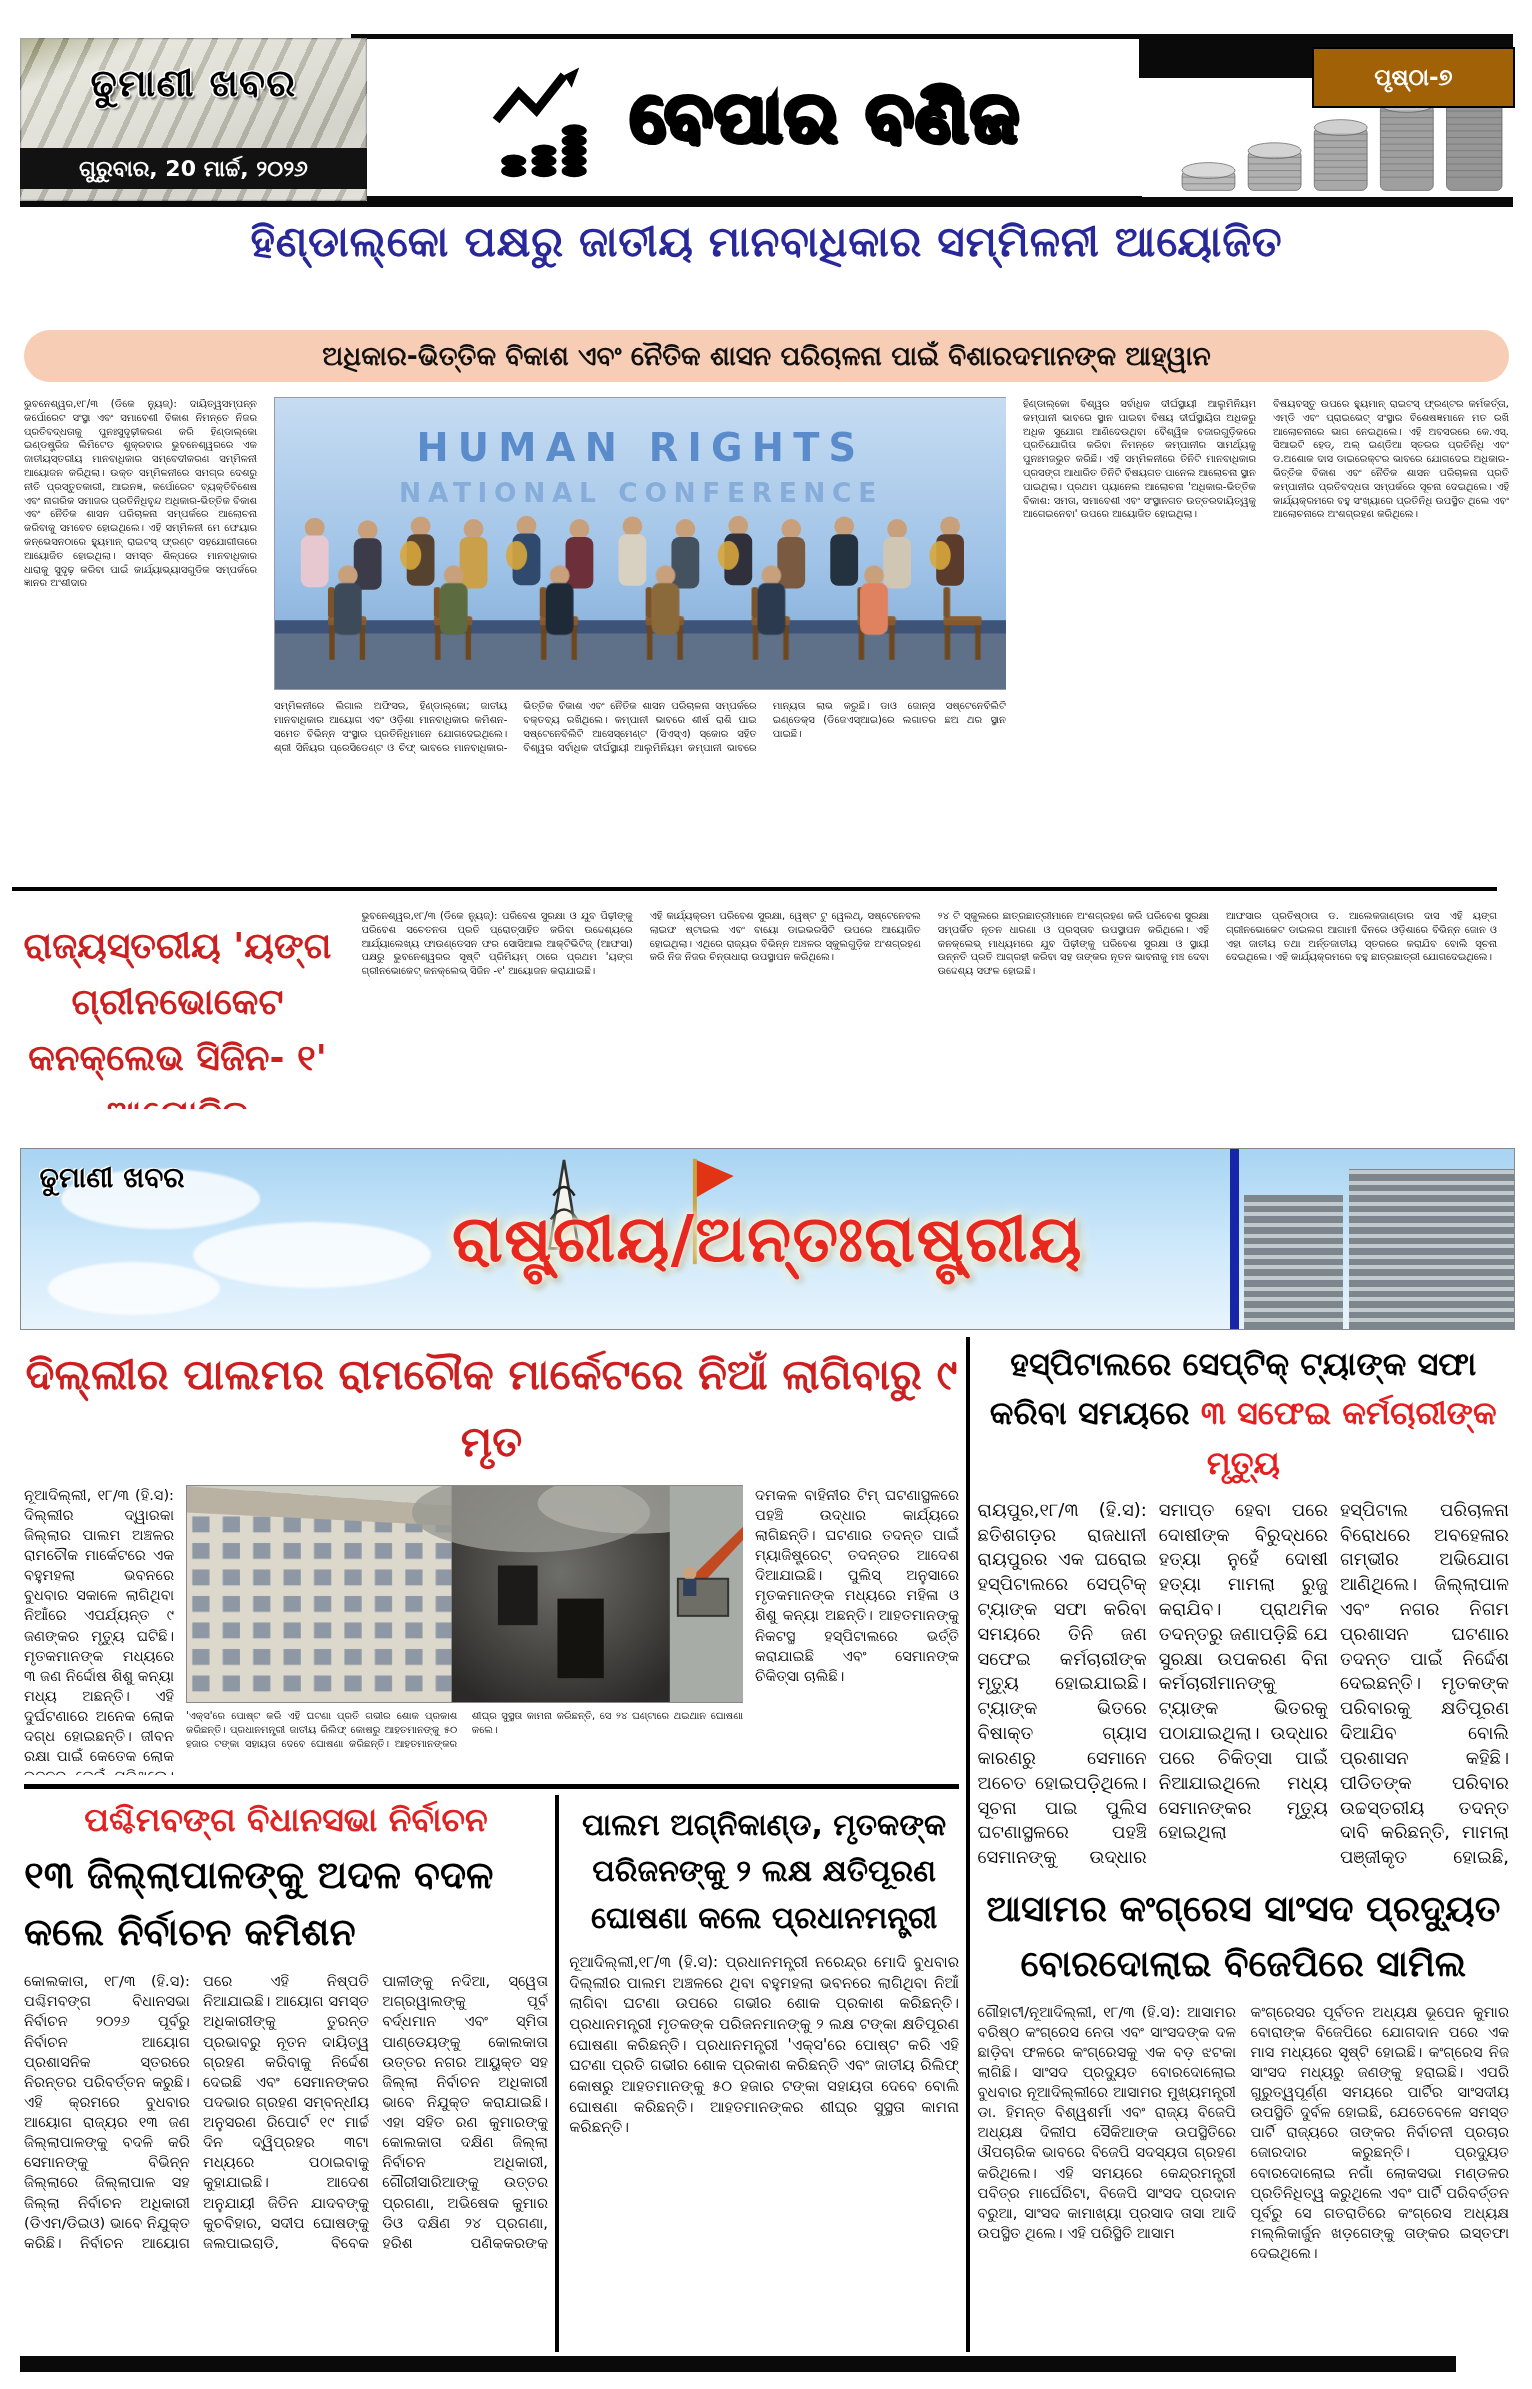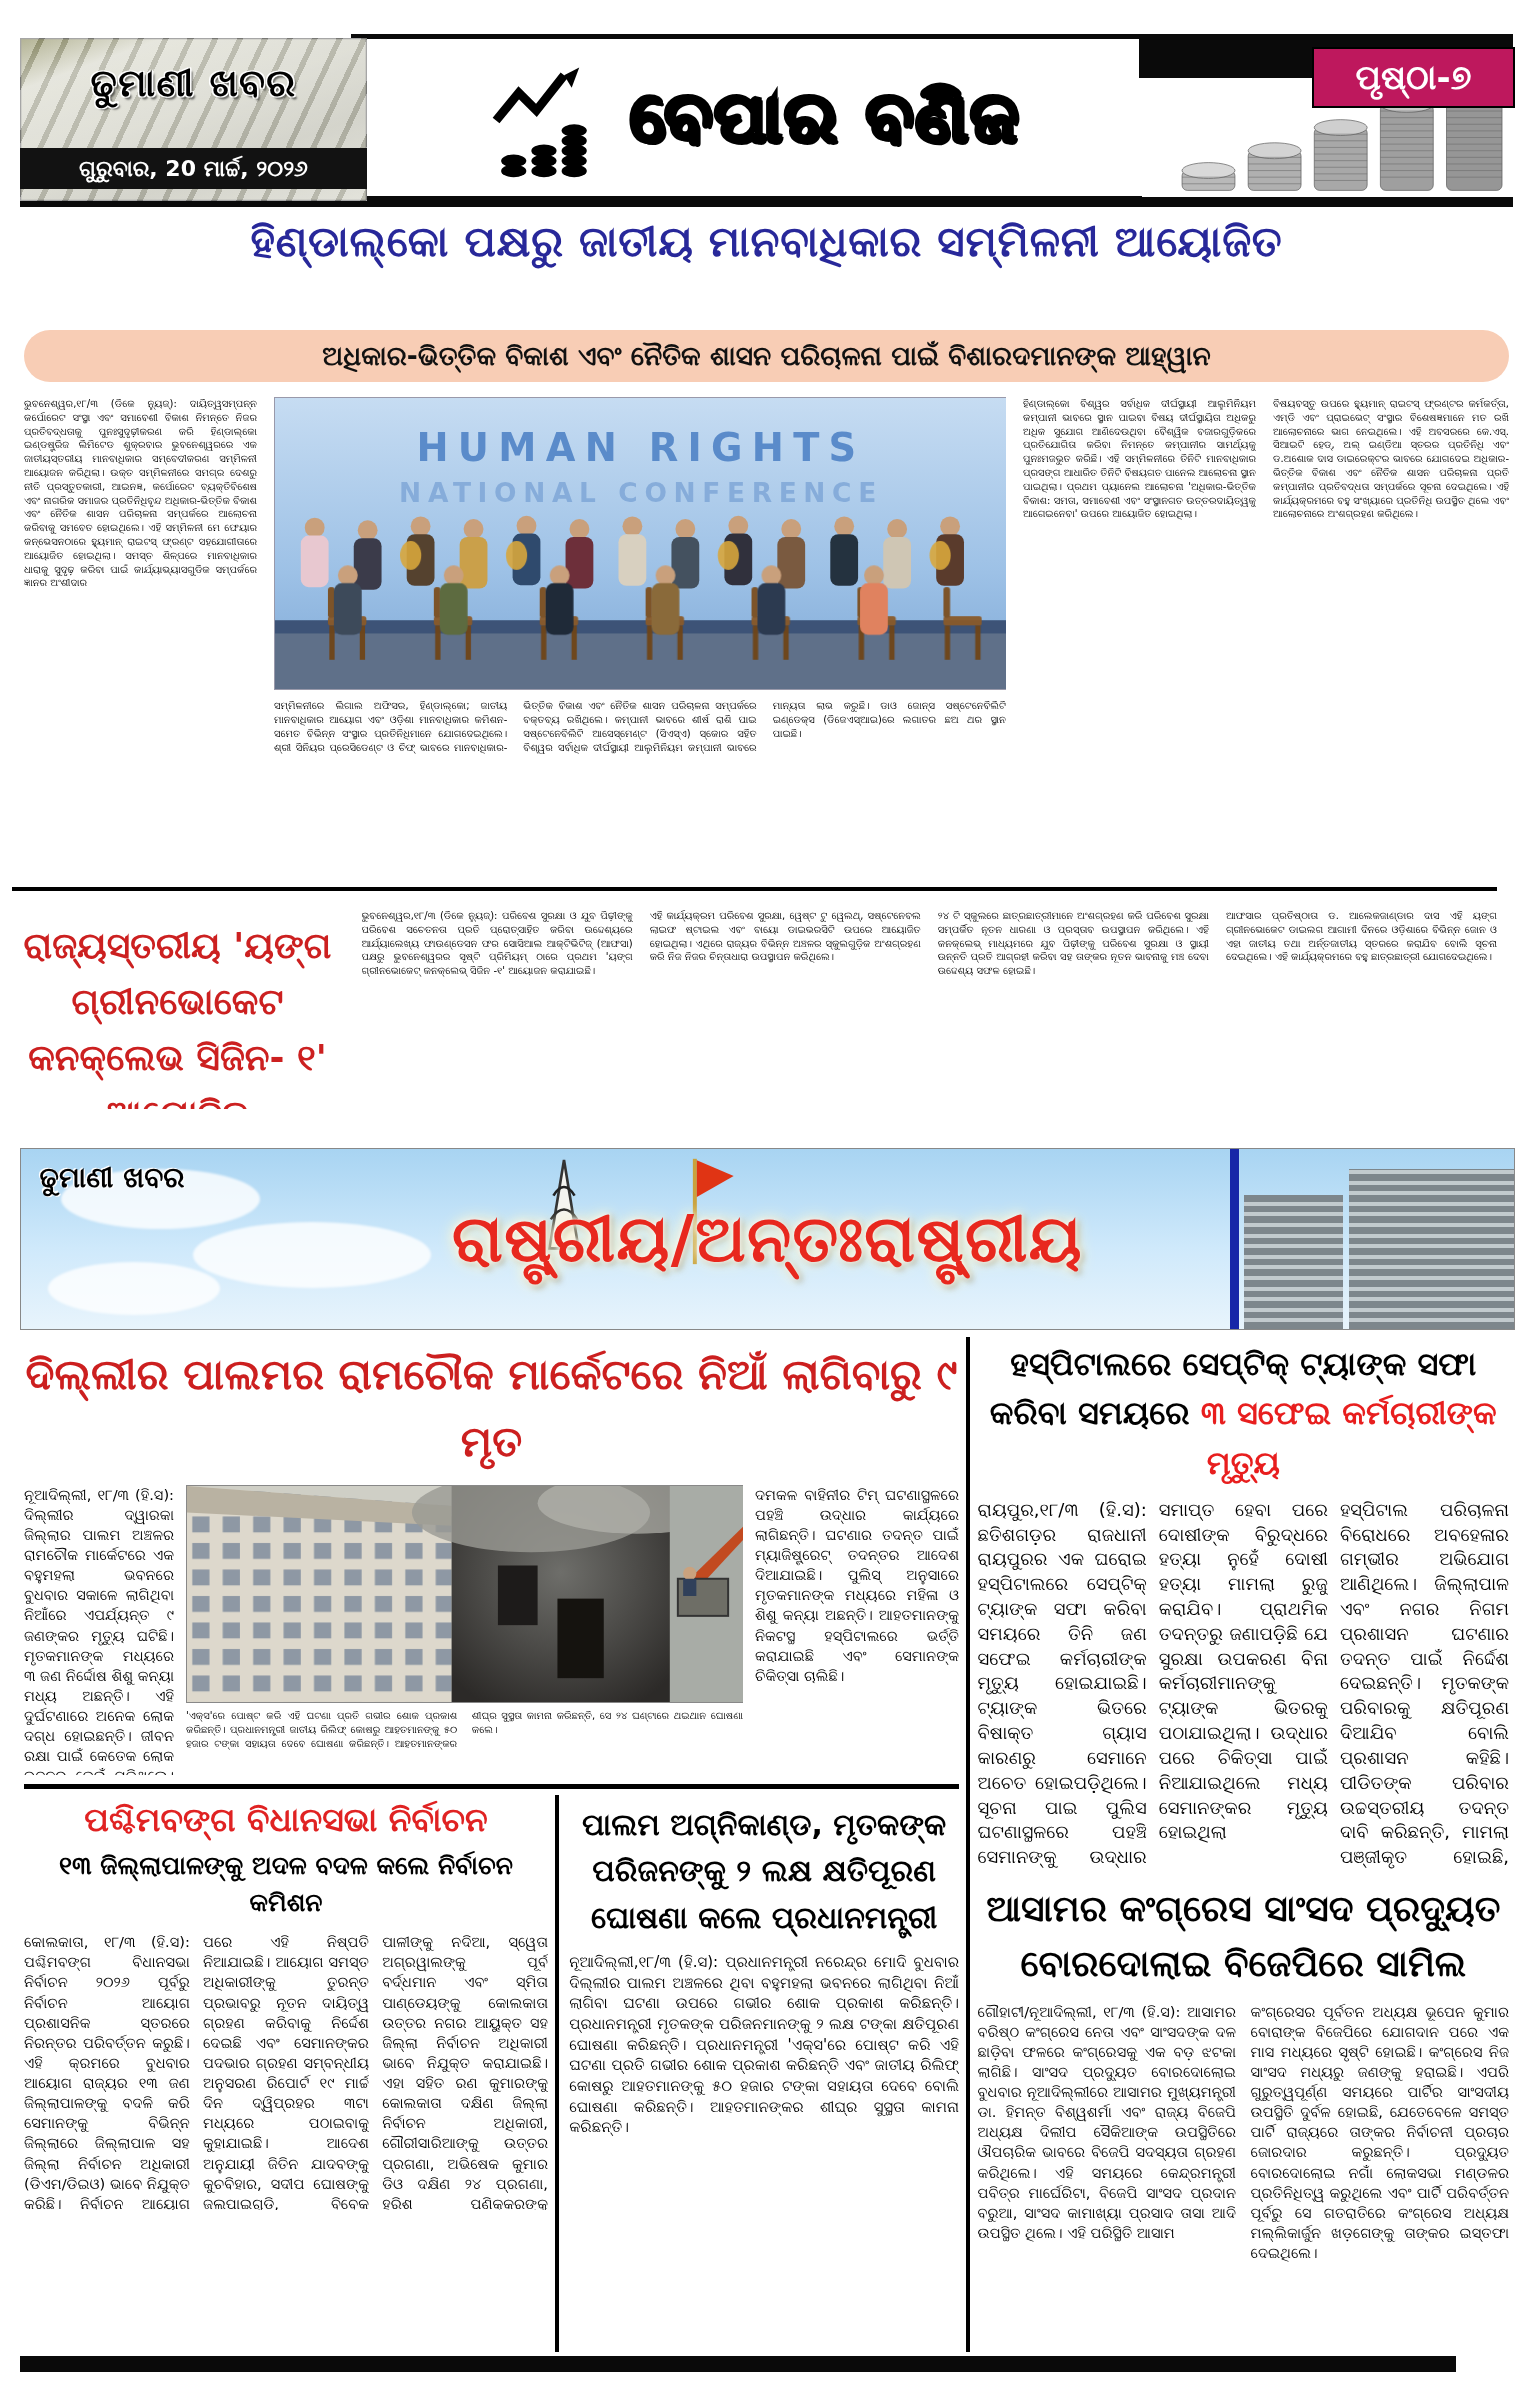--- a/index.html
+++ b/index.html
@@ -18,22 +18,22 @@
       text-shadow:1.3px 1.3px 0 #fff,-1.3px -1.3px 0 #fff,1.3px -1.3px 0 #fff,-1.3px 1.3px 0 #fff,2.6px 2.6px 2px rgba(0,0,0,.55);
       letter-spacing:1.3px;}
   .logo-date{position:absolute;left:0;right:0;bottom:12px;height:41px;background:#121212;color:#fff;
       font-size:22px;font-weight:700;text-align:center;line-height:41px;}
   .section-band{position:absolute;left:347px;right:374px;top:5.3px;bottom:10.6px;background:#fff;
       display:flex;align-items:center;justify-content:center;gap:18.5px;}
   .chart-coin-icon{width:126px;height:126px;flex:0 0 auto;}
   .section-title{font-size:69px;font-weight:900;color:#fff;letter-spacing:2.6px;
       -webkit-text-stroke:4.6px #000;text-shadow:3.3px 3.3px 0 #000;}
   .coins-img{position:absolute;right:0;top:44px;width:371px;height:119px;overflow:hidden;background:#fff;}
-  .page-box{position:absolute;right:0;top:14.6px;width:199px;height:57px;background:#be185d;color:#fff;
-      font-size:34px;font-weight:700;text-align:center;line-height:57px;box-shadow:0 0 0 2px #000;}
+  .page-box{position:absolute;right:0;top:14.6px;width:199px;height:57px;background:#a16207;color:#fff;
+      font-size:23px;font-weight:700;text-align:center;line-height:57px;box-shadow:0 0 0 2px #000;}
   
   .h1-blue{position:absolute;top:216px;left:26.5px;width:1480px;text-align:center;
       font-size:42px;font-weight:900;color:#28289a;line-height:1.25;letter-spacing:0.7px;}
   .pill{position:absolute;top:330px;left:24px;width:1485px;height:52px;border-radius:30px;
       background:#f8cdb5;display:flex;align-items:center;justify-content:center;}
   .pill span{font-size:26.5px;font-weight:800;color:#111;}
   .article1{position:absolute;top:397px;left:24px;width:1485px;height:486px;display:grid;
       grid-template-columns:233px 732px 233px 1fr;grid-column-gap:17px;overflow:hidden;}
   .bodytext{font-size:10px;line-height:1.38;text-align:justify;overflow:hidden;}
   .a1-center{display:flex;flex-direction:column;gap:9.3px;overflow:hidden;}
@@ -67,21 +67,21 @@
   .right-region{flex:1;display:flex;flex-direction:column;overflow:hidden;}
   .fire-head{color:#cc1f1f;font-size:42px;font-weight:900;text-align:center;line-height:1.6;margin:4px 0 9.3px;}
   .fire-body{display:grid;grid-template-columns:150px 557px 1fr;grid-column-gap:12px;height:290px;overflow:hidden;}
   .fire-center{display:flex;flex-direction:column;gap:6.6px;overflow:hidden;}
   .fire-photo{width:100%;height:216px;flex:0 0 auto;border:0.7px solid #888;}
   .fire-under{column-count:2;column-gap:14.6px;height:64px;}
   .hrule{height:4.6px;background:#000;margin:9.3px 0 6.6px;}
   .bottom-left-row{display:flex;flex:1;overflow:hidden;}
   .wb{width:524px;flex:0 0 auto;overflow:hidden;}
   .wb-kicker{color:#e02222;font-size:33px;font-weight:900;text-align:center;line-height:1.2;margin-top:5.3px;}
-  .wb-head{font-size:25px;font-weight:900;text-align:center;line-height:1.5;margin:6.6px 0 10.6px;}
+  .wb-head{font-size:38px;font-weight:900;line-height:1.5;margin:6.6px 0 10.6px;}
   .wb-cols{display:flex;gap:13.2px;overflow:hidden;height:278px;}
   .wb-cols .bodytext{flex:1;font-size:14.6px;}
   .pm{flex:1;overflow:hidden;padding-left:2.6px;}
   .pm-head{font-size:30px;font-weight:900;text-align:center;line-height:1.55;margin:6.6px 0 10.6px;}
   .pm .bodytext{font-size:15px;}
   .septic-head{font-size:32px;font-weight:900;text-align:center;line-height:1.55;margin:2.6px 0 9.3px;}
   .septic-head .red{color:#e81e1e;}
   .septic-cols{display:flex;gap:12px;height:371px;overflow:hidden;}
   .septic-cols .bodytext{flex:1;font-size:18px;}
   .assam-head{font-size:36px;font-weight:900;text-align:center;line-height:1.55;margin:12px 0 9.3px;}

